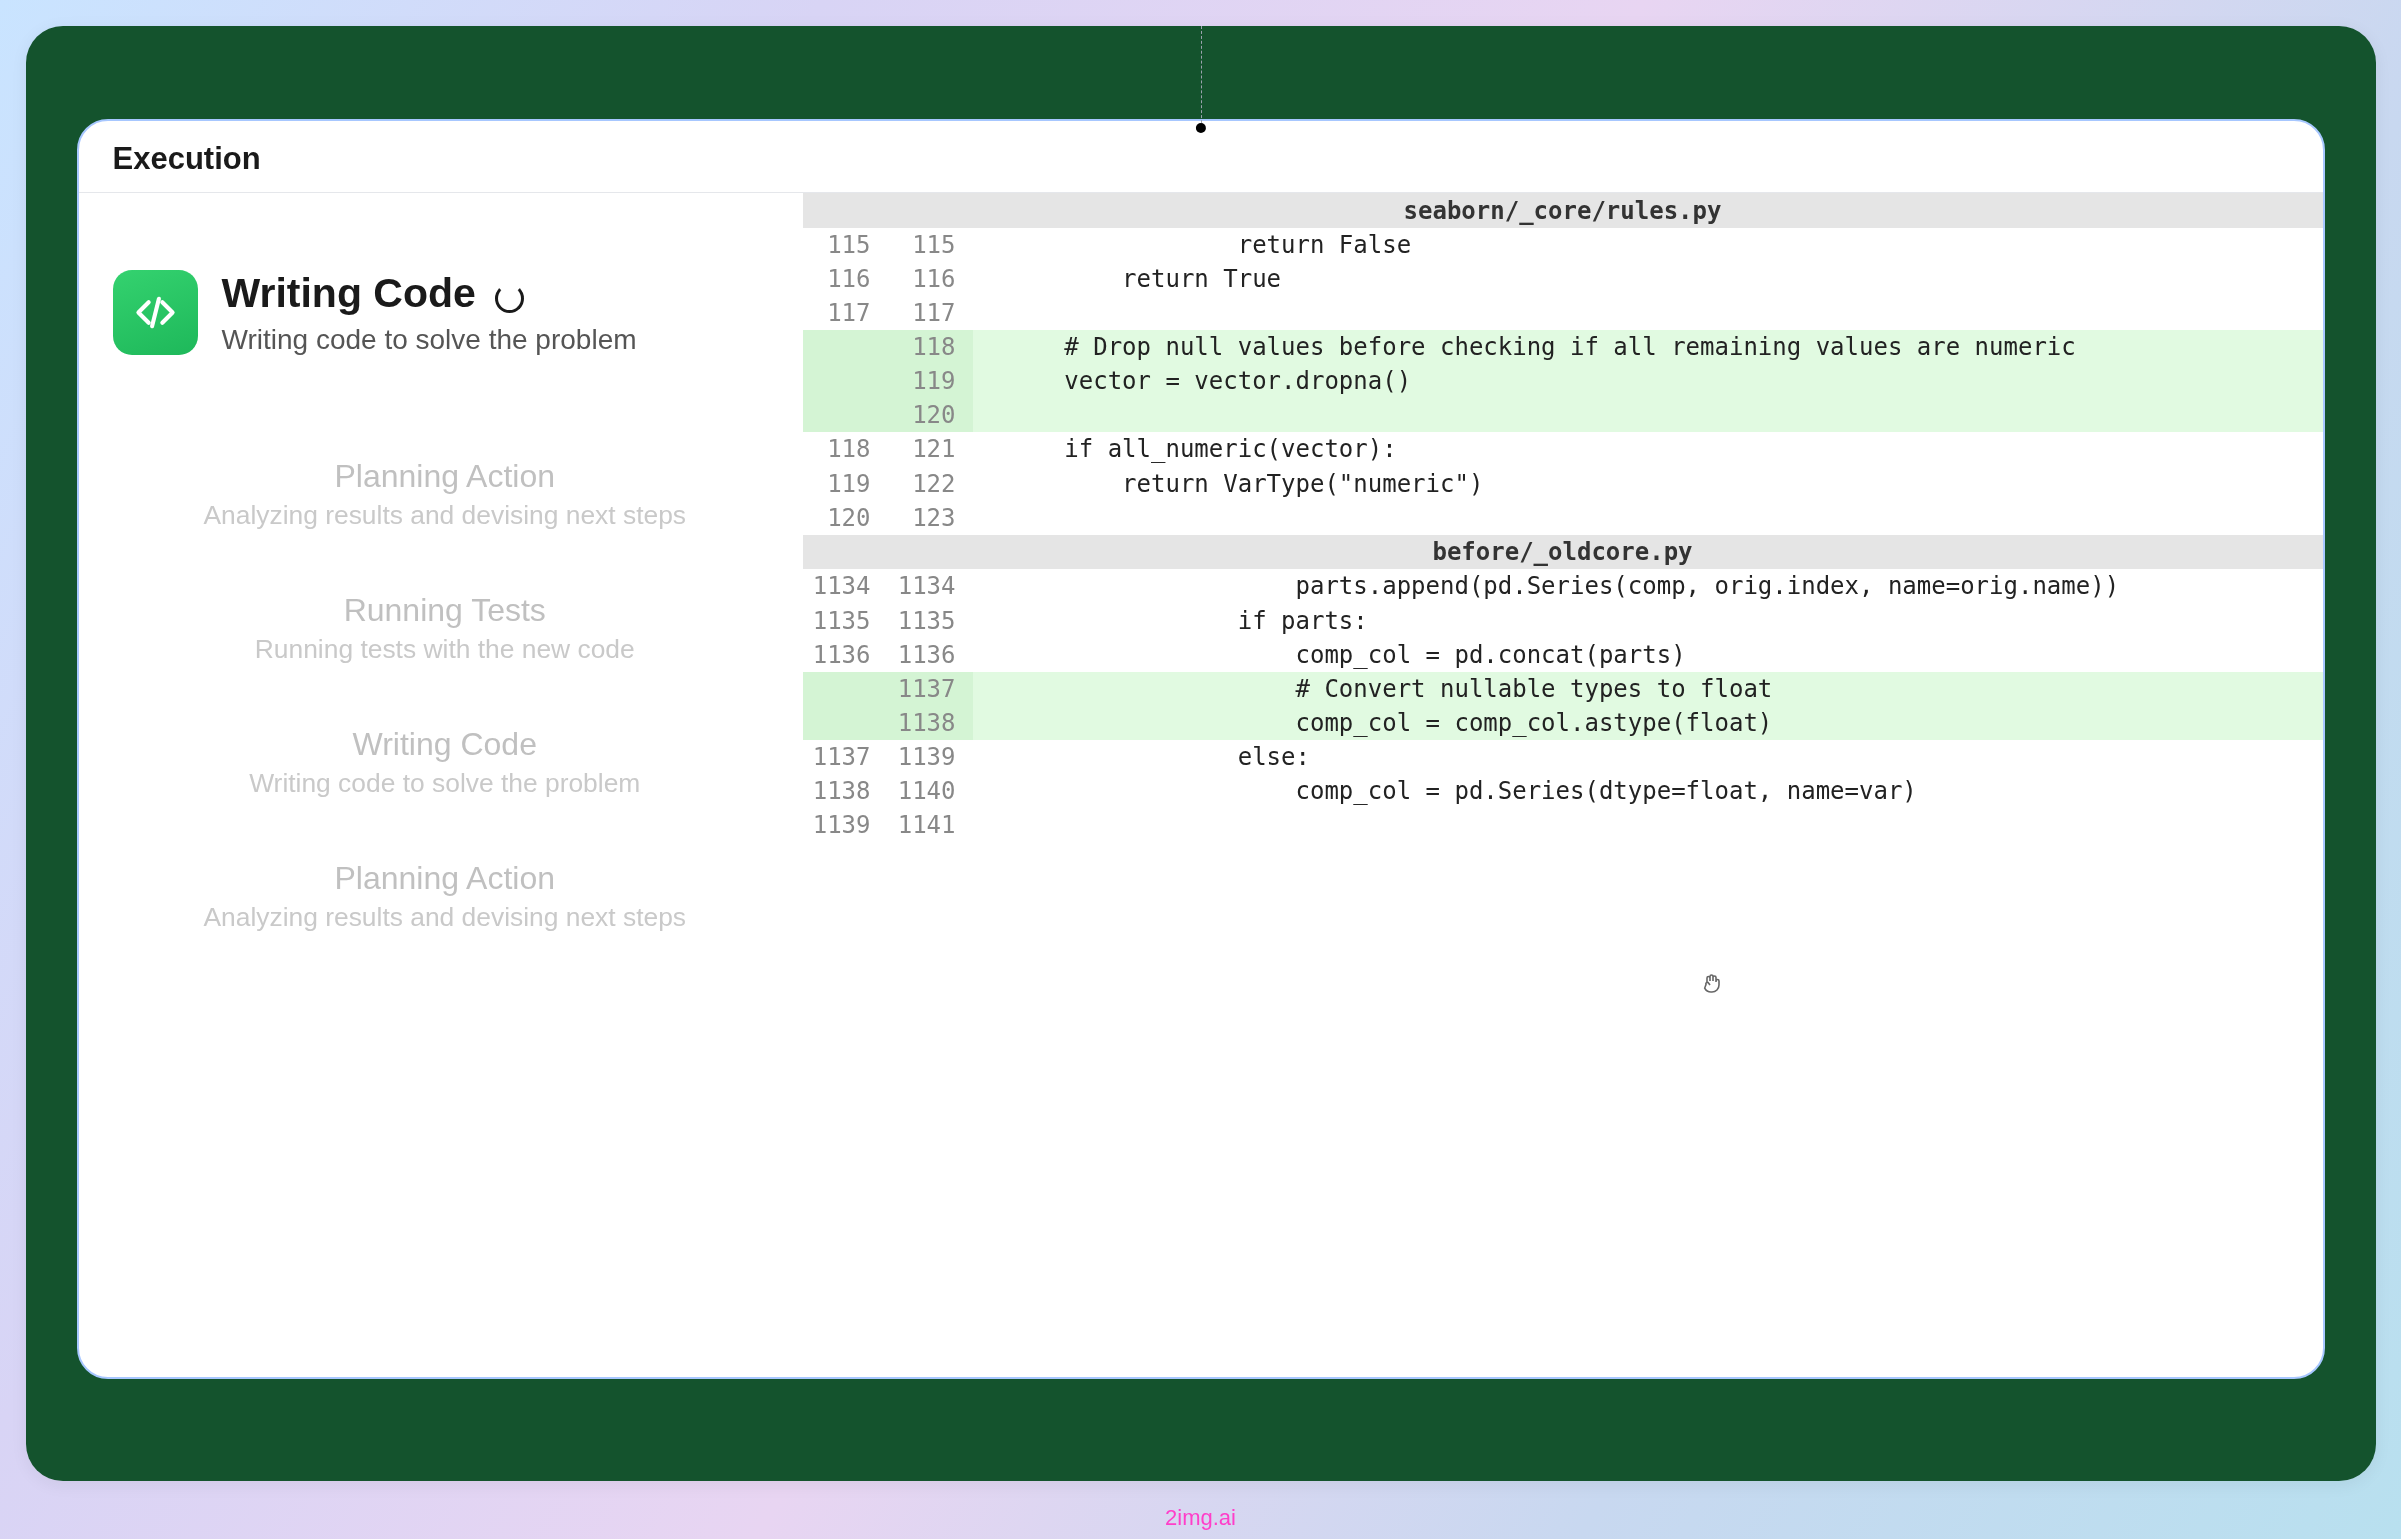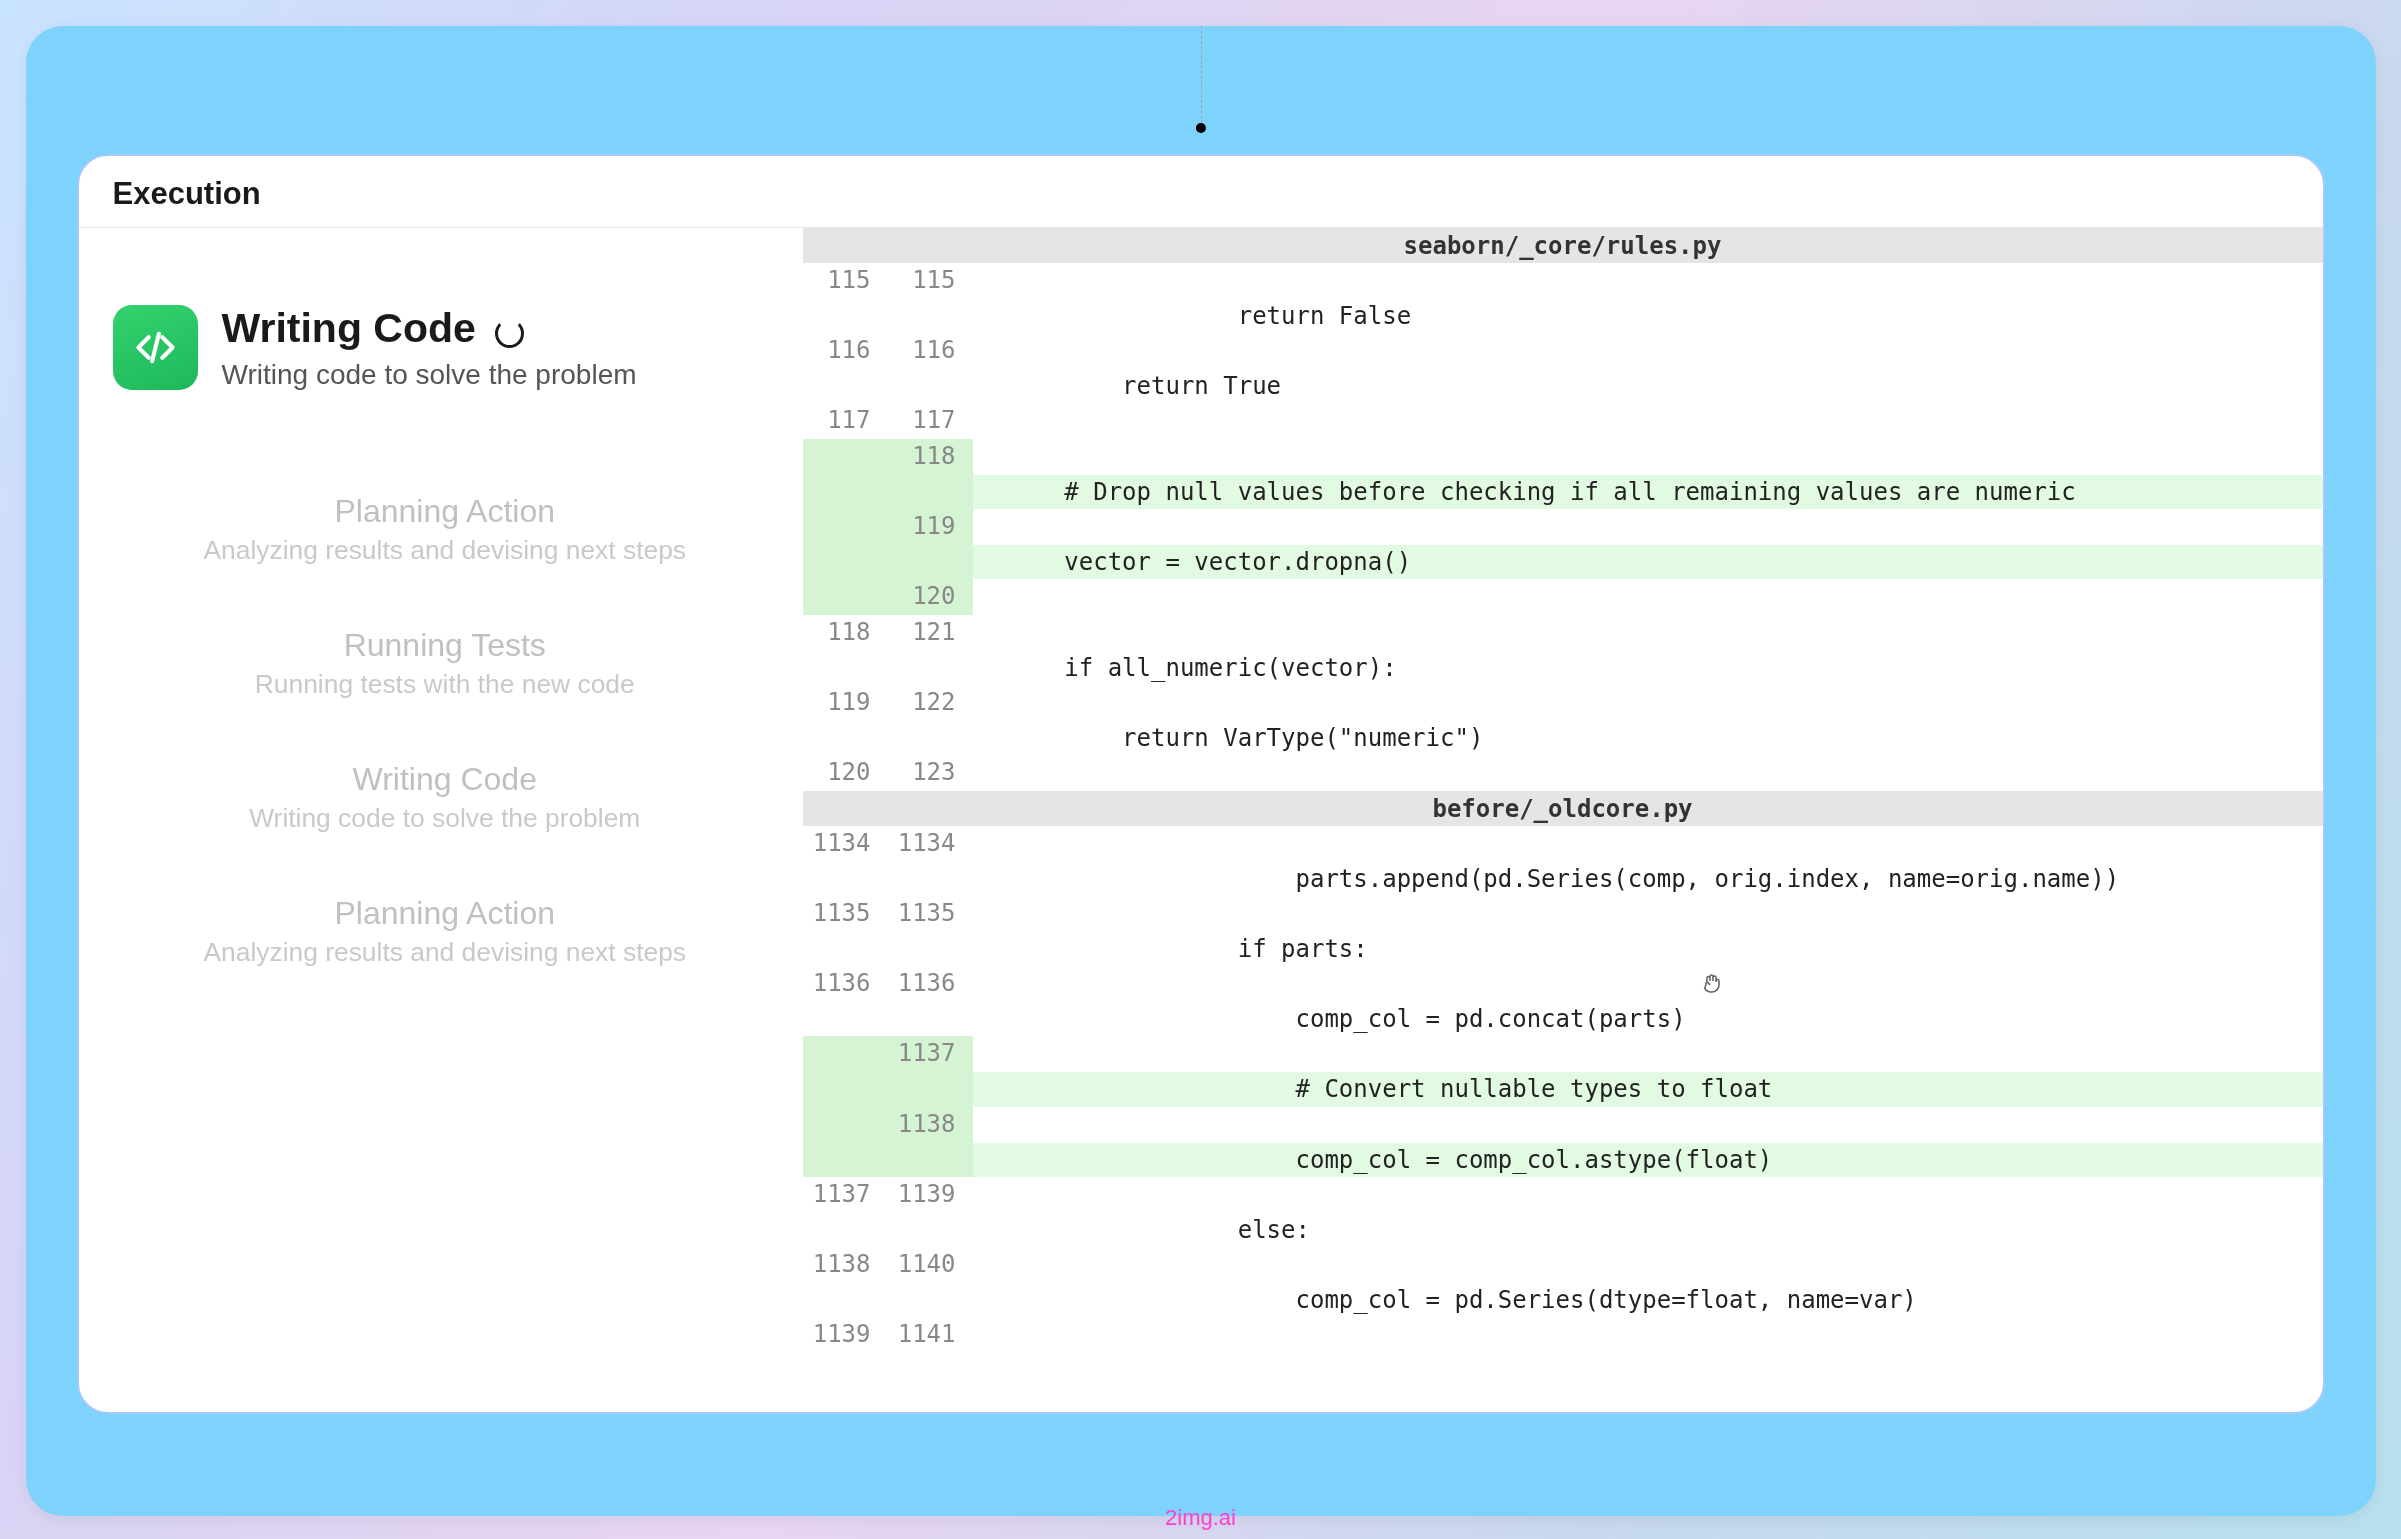--- a/index.html
+++ b/index.html
@@ -5,25 +5,25 @@
   * { box-sizing: border-box; margin: 0; padding: 0; }
   html, body { width: 100%; height: 100%; }
   body {
     font-family: -apple-system, BlinkMacSystemFont, "Segoe UI", Helvetica, Arial, sans-serif;
     background: linear-gradient(120deg, #c9e4ff 0%, #d8d4f5 25%, #e8d5f2 50%, #c8d8f0 75%, #b8e0ef 100%);
     min-height: 100vh;
     padding: 25.5px;
     position: relative;
   }
   .outer-card {
-    background: #7dd3fc;
+    background: #14532d;
     border-radius: 37px;
     width: 100%;
     min-height: 1448px;
-    padding: 68px 51px 102px 51px;
+    padding: 33px 51px 102px 51px;
     box-shadow: 0 3.4px 17px rgba(0,0,0,0.06);
     position: relative;
   }
   .top-guide {
     position: absolute;
     top: 0;
     left: 50%;
     width: 0;
     height: 102px;
     border-left: 1.7px dashed #9ca3af;
@@ -143,21 +143,20 @@
     flex-shrink: 0;
     background: #fff;
   }
   .diff-row.added .ln-old,
   .diff-row.added .ln-new { background: #d4f4d4; }
   .diff-row.added .code { background: #e1fae1; }
   .code {
     flex: 1;
     padding-left: 34px;
     color: #222;
-    margin-top: 36px;
   }
   .cursor-icon {
     position: absolute;
     left: 1674px;
     top: 945px;
     color: #666;
     font-size: 24px;
   }
   .watermark {
     position: absolute;

